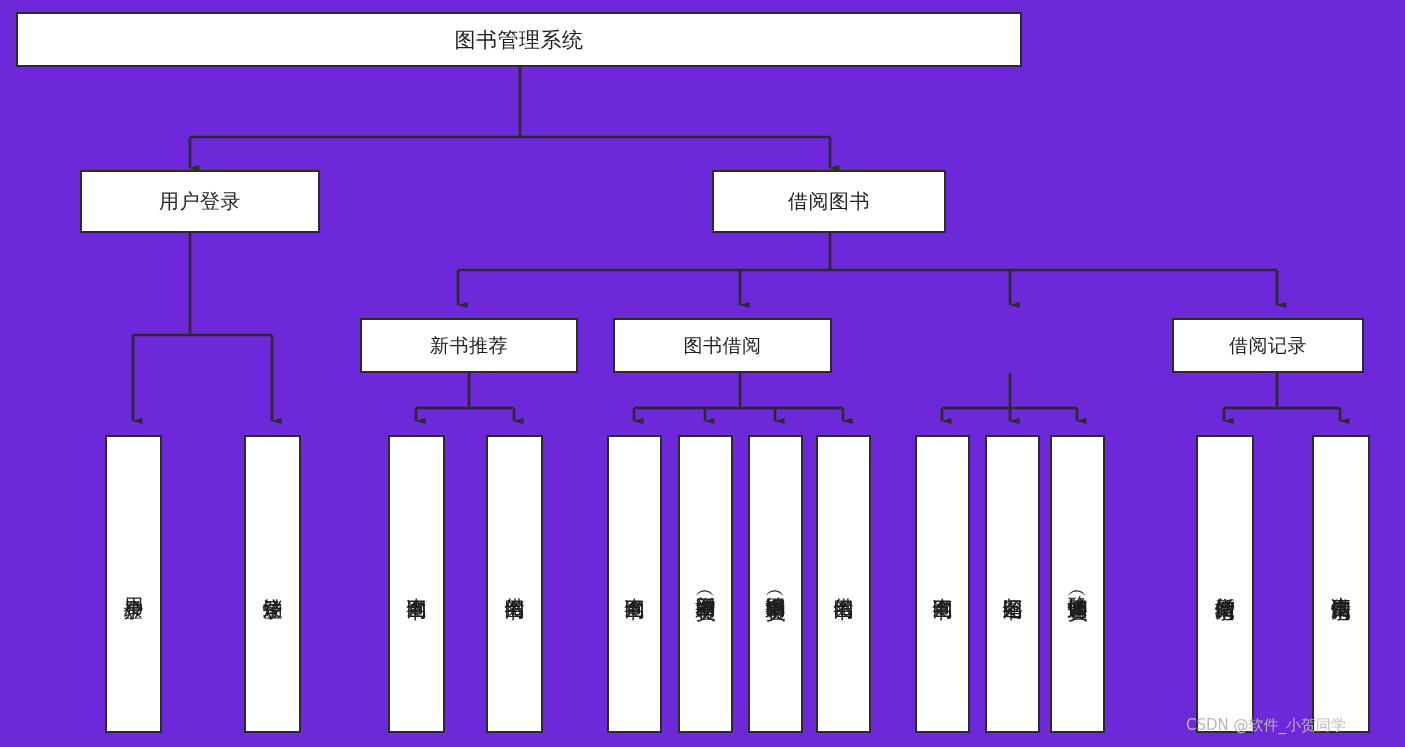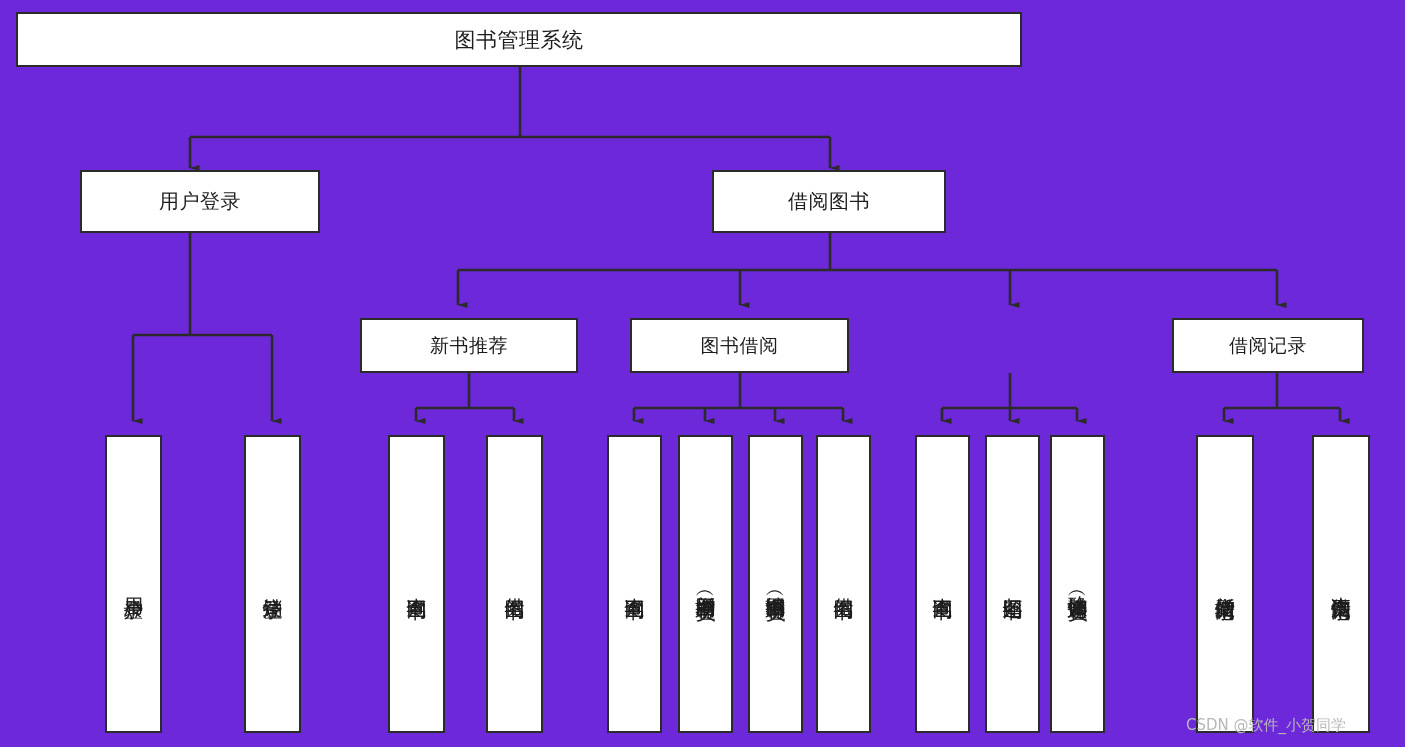--- a/index.html
+++ b/index.html
@@ -134,21 +134,21 @@
   <div class="node level2" style="left:80px; top:170px; width:240px; height:63px;">
     <span>用户登录</span>
   </div>
   <div class="node level2" style="left:712px; top:170px; width:234px; height:63px;">
     <span>借阅图书</span>
   </div>
 
   <div class="node level3" style="left:360px; top:318px; width:218px; height:55px;">
     <span>新书推荐</span>
   </div>
-  <div class="node level3" style="left:630px; top:318px; width:219px; height:55px;">
+  <div class="node level3" style="left:613px; top:318px; width:219px; height:55px;">
     <span>图书借阅</span>
   </div>
   <div class="node level3" style="left:1172px; top:318px; width:192px; height:55px;">
     <span>借阅记录</span>
   </div>
 
   <div class="node leaf" style="left:105px; top:435px; width:57px; height:298px;">
     <span class="vtext">用户登录</span>
   </div>
   <div class="node leaf" style="left:244px; top:435px; width:57px; height:298px;">

